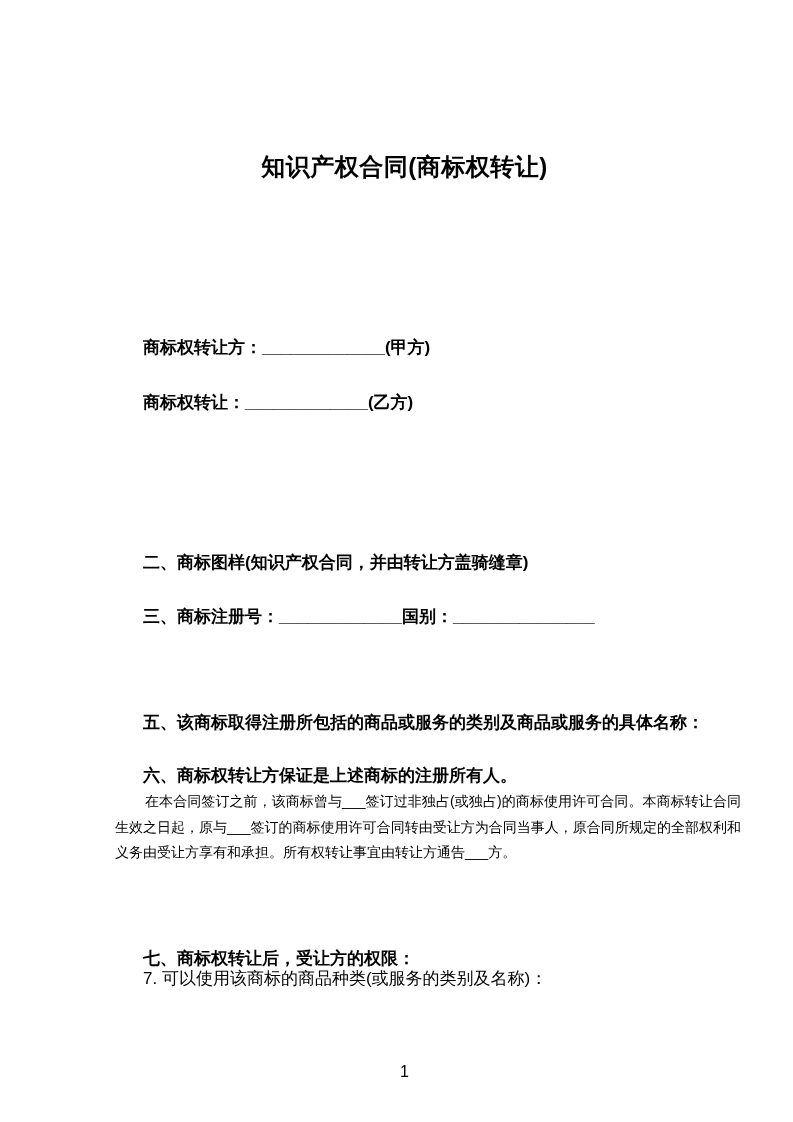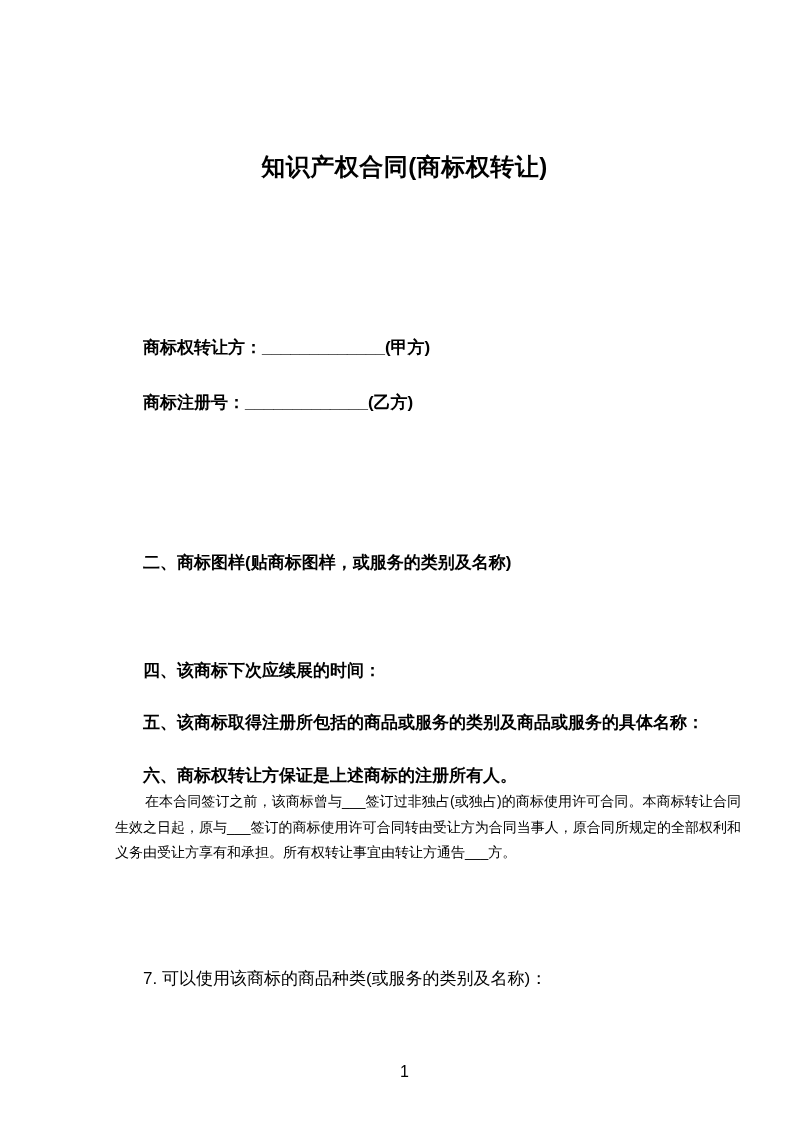--- a/index.html
+++ b/index.html
@@ -54,33 +54,34 @@
 </style>
 </head>
 <body>
 
 <div class="page">
 
   <h1 class="doc-title">知识产权合同(商标权转让)</h1>
 
   <div class="clause bold" style="top:287px">商标权转让方：_____________(甲方)</div>
 
-  <div class="clause bold" style="top:342px">商标注册号：_____________(乙方)</div>
+  <div class="clause bold" style="top:342px">商标权转让：_____________(乙方)</div>
 
 
 
-  <div class="clause bold" style="top:502px">二、商标图样(贴商标图样，或服务的类别及名称)</div>
+  <div class="clause bold" style="top:502px">二、商标图样(知识产权合同，并由转让方盖骑缝章)</div>
 
+  <div class="clause bold" style="top:556px">三、商标注册号：_____________国别：_______________</div>
 
-  <div class="clause bold" style="top:610px">四、该商标下次应续展的时间：</div>
 
   <div class="clause bold" style="top:715px">六、商标权转让方保证是上述商标的注册所有人。</div>
 
   <div class="clause bold" style="top:662px">五、该商标取得注册所包括的商品或服务的类别及商品或服务的具体名称：</div>
 
   <p class="body-paragraph">在本合同签订之前，该商标曾与___签订过非独占(或独占)的商标使用许可合同。本商标转让合同生效之日起，原与___签订的商标使用许可合同转由受让方为合同当事人，原合同所规定的全部权利和义务由受让方享有和承担。所有权转让事宜由转让方通告___方。</p>
 
+  <div class="clause bold" style="top:898px">七、商标权转让后，受让方的权限：</div>
 
   <div class="clause" style="top:954px">7. 可以使用该商标的商品种类(或服务的类别及名称)：</div>
 
   <div class="page-number">1</div>
 
 </div>
 
 </body></html>

